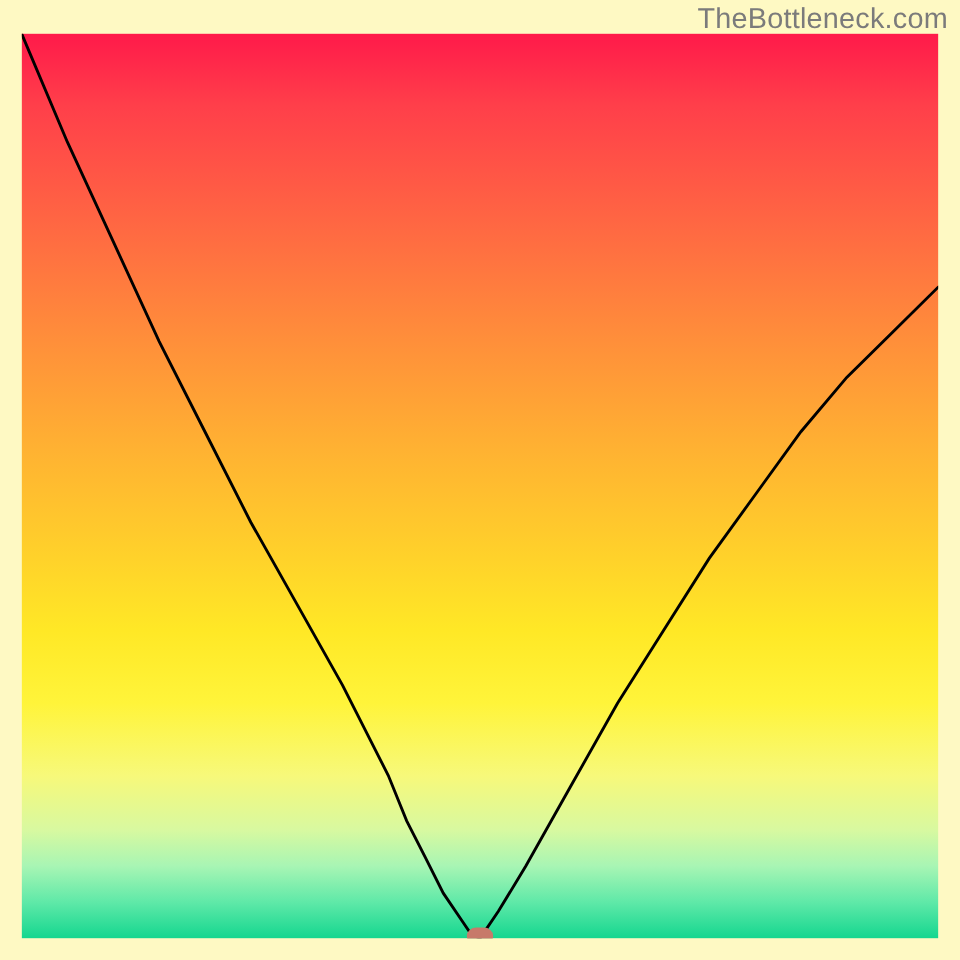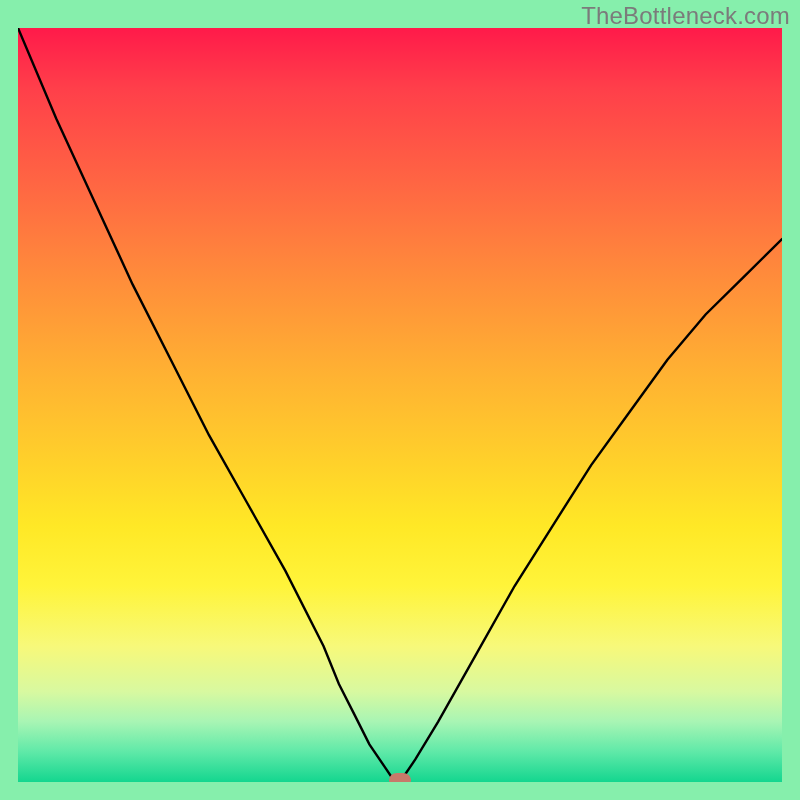--- a/index.html
+++ b/index.html
@@ -8,21 +8,21 @@
     width: 800px;
     height: 800px;
     background: #000;
     font-family: Arial, Helvetica, sans-serif;
     overflow: hidden;
   }
   .frame {
     position: relative;
     width: 800px;
     height: 800px;
-    background: #86efac;
+    background: #fef9c3;
   }
   .watermark {
     position: absolute;
     top: 2px;
     right: 10px;
     color: #7b7b7b;
     font-size: 24px;
     font-weight: 500;
     letter-spacing: 0.2px;
     z-index: 5;

